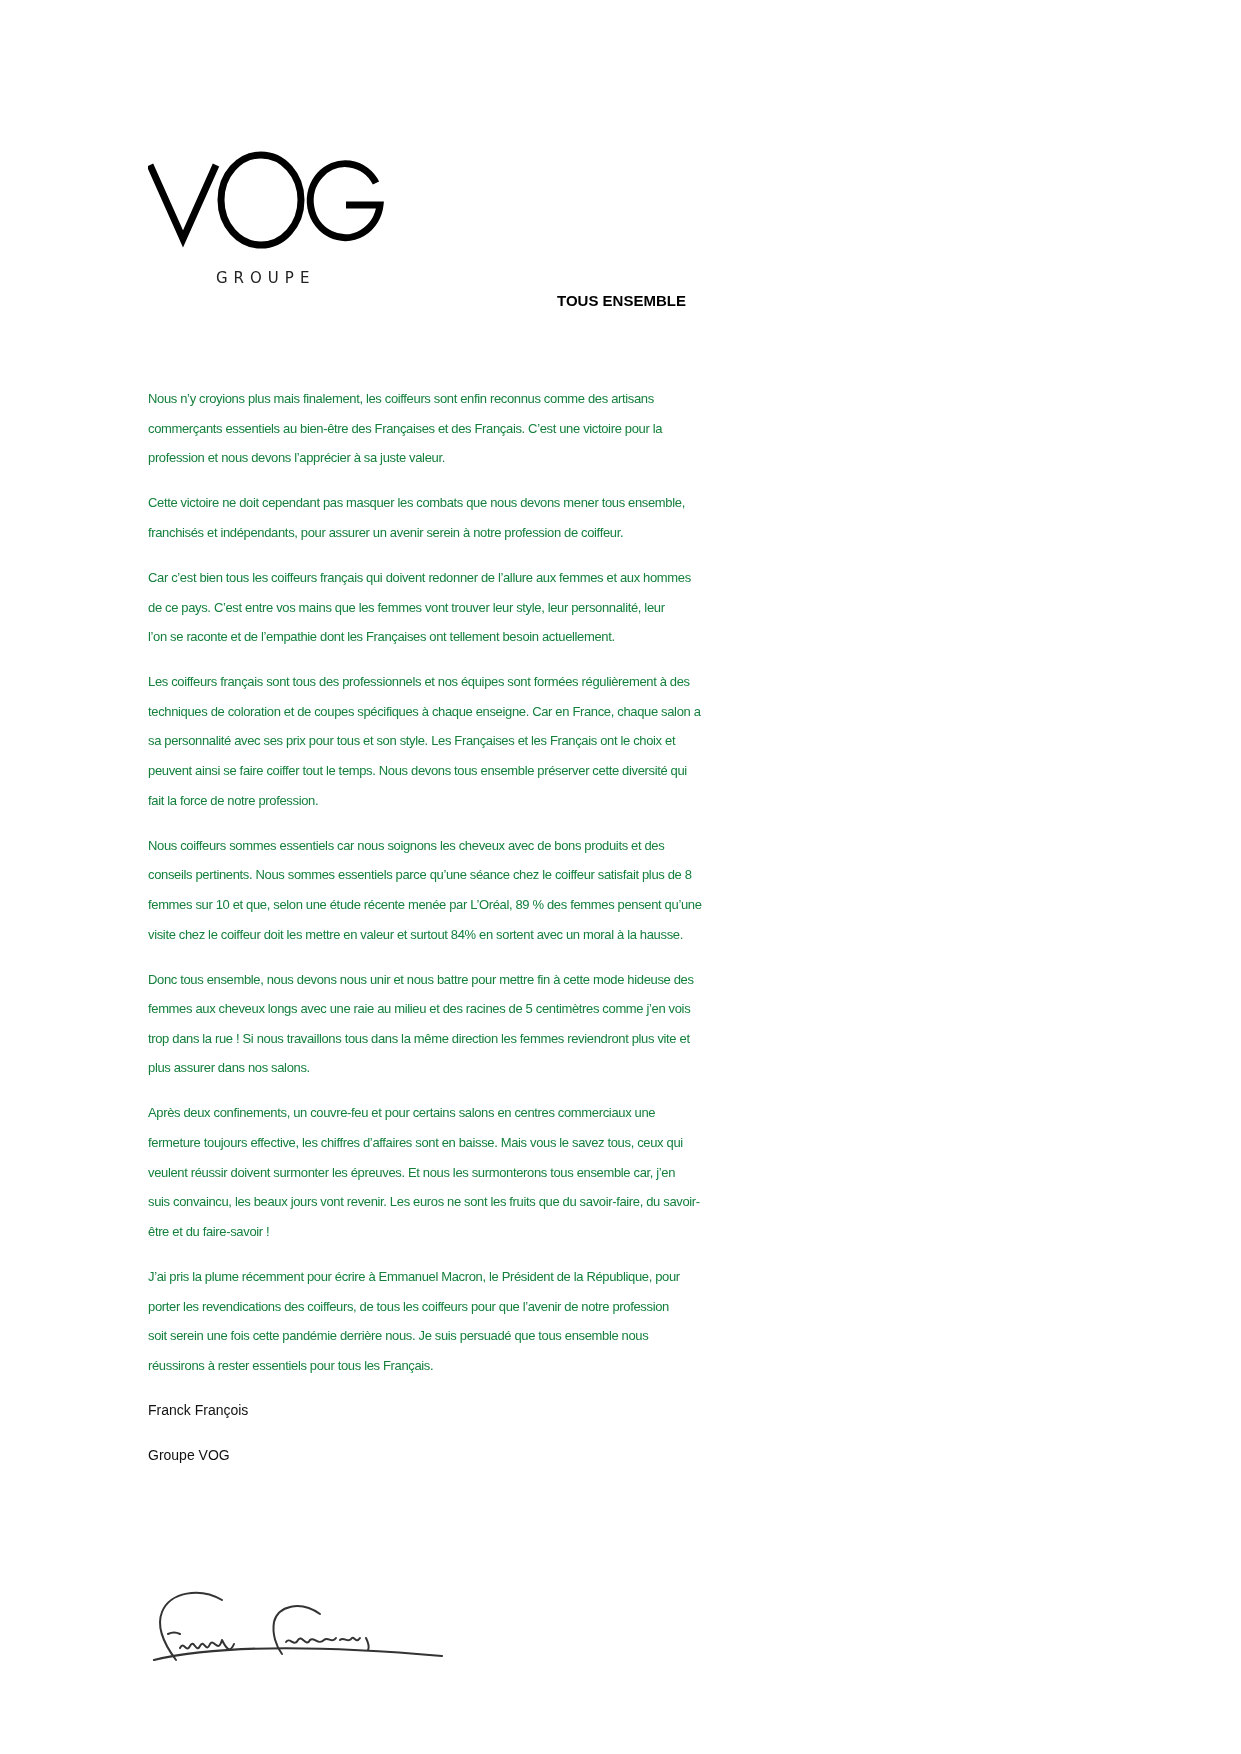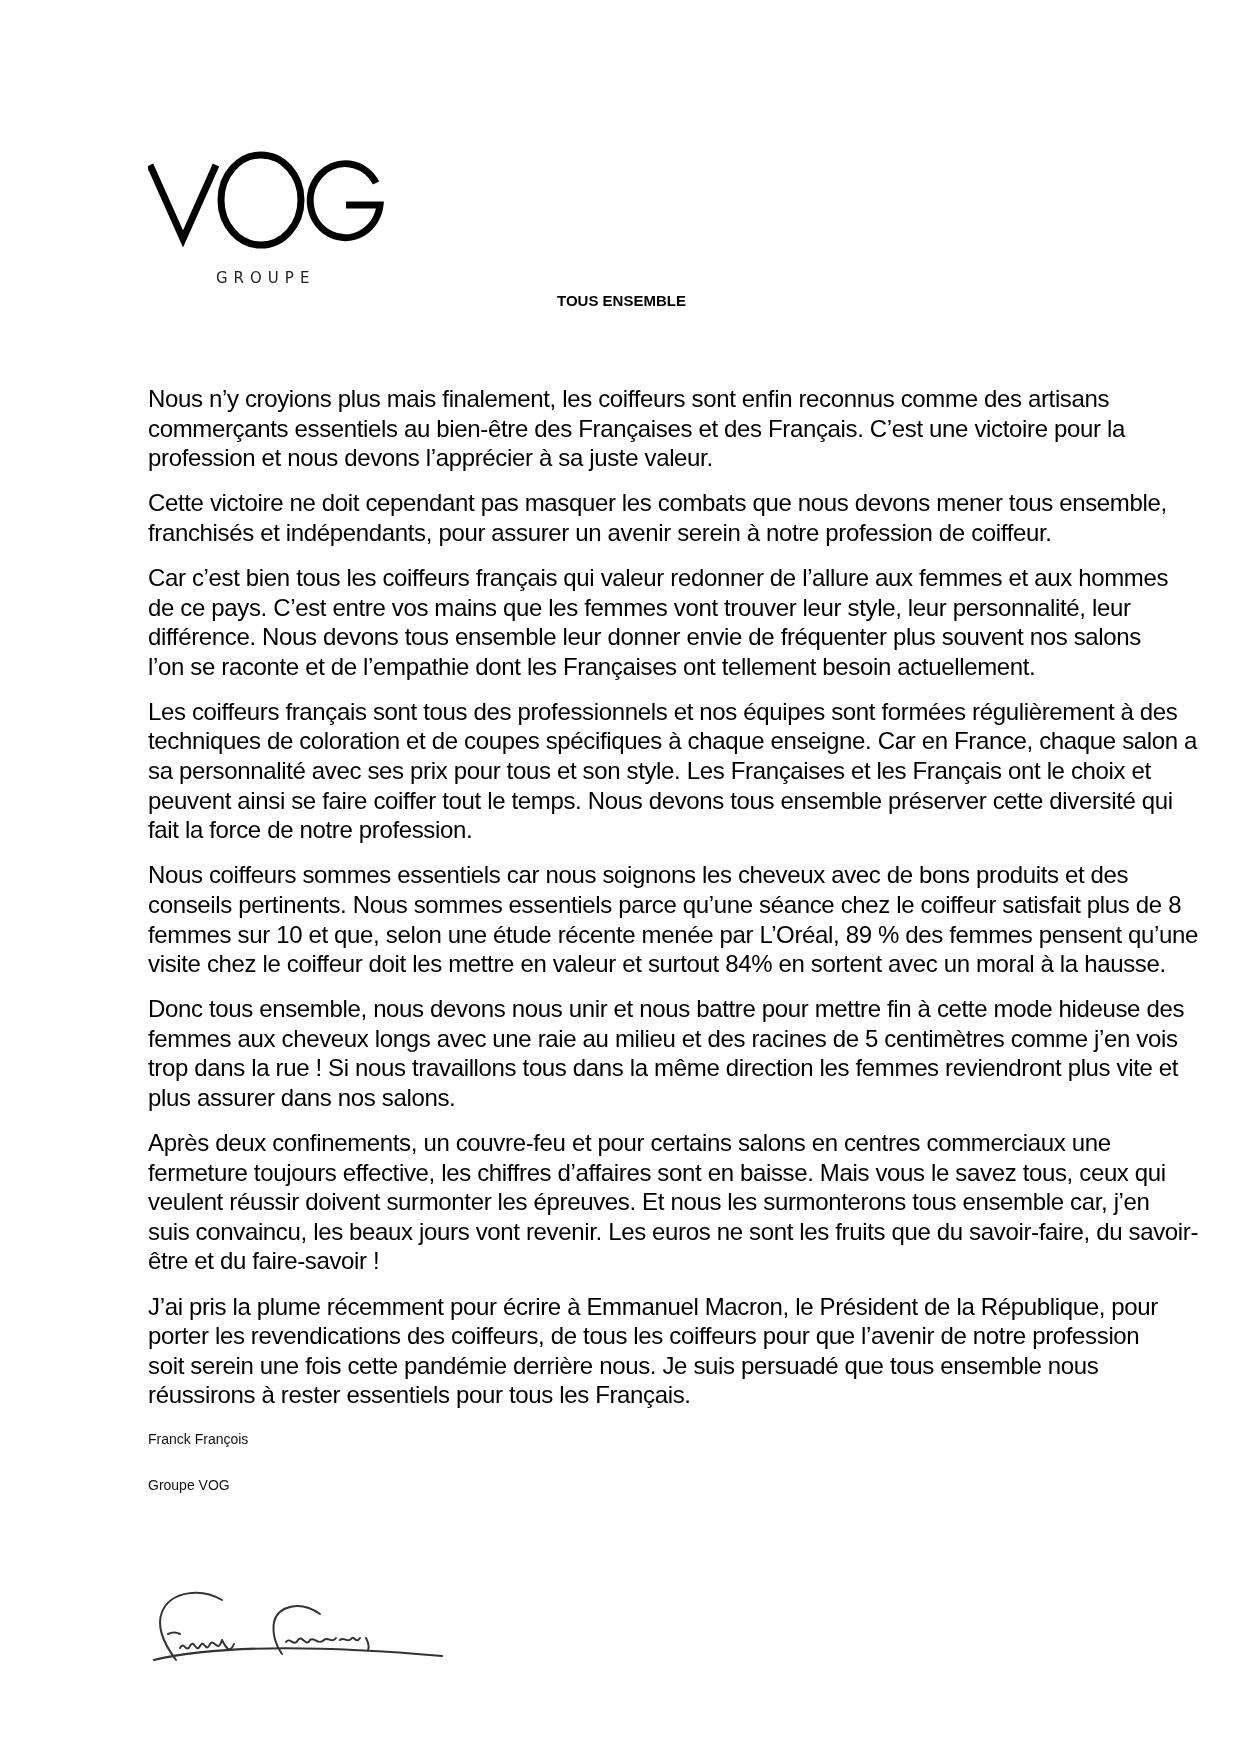--- a/index.html
+++ b/index.html
@@ -22,22 +22,22 @@
     .title {
       position: absolute; left: 0; width: 1241px; top: 292px;
       text-align: center; font-weight: bold; font-size: 15px; color: #000;
       padding-left: 0;
     }
     .title span { display: inline-block; margin-left: 0; position: relative; left: 1px; }
     .body-text {
       position: absolute; left: 148px; top: 384px; width: 950px;
     }
     .para {
-      font-size: 24px; line-height: 29.6px; margin: 0 0 15.5px 0;
-      color: #000000; letter-spacing: -0.35px; word-spacing: 0px;
+      font-size: 13px; line-height: 29.6px; margin: 0 0 15.5px 0;
+      color: #15803d; letter-spacing: -0.35px; word-spacing: 0px;
       white-space: normal;
     }
     .para .line { display: block; white-space: nowrap; }
     .signoff { font-size: 14px; line-height: 29.6px; margin: 0 0 15.5px 0; color: #111; }
     .signature {
       position: absolute; left: 150px; top: 1582px; width: 295px; height: 100px;
     }
   </style>
 </head>
 <body>
@@ -64,23 +64,22 @@
     <p class="para">
       <span class="line">Nous n’y croyions plus mais finalement, les coiffeurs sont enfin reconnus comme des artisans</span>
       <span class="line">commerçants essentiels au bien-être des Françaises et des Français. C’est une victoire pour la</span>
       <span class="line">profession et nous devons l’apprécier à sa juste valeur.</span>
     </p>
     <p class="para">
       <span class="line">Cette victoire ne doit cependant pas masquer les combats que nous devons mener tous ensemble,</span>
       <span class="line">franchisés et indépendants, pour assurer un avenir serein à notre profession de coiffeur.</span>
     </p>
     <p class="para">
-      <span class="line">Car c’est bien tous les coiffeurs français qui valeur redonner de l’allure aux femmes et aux hommes</span>
+      <span class="line">Car c’est bien tous les coiffeurs français qui doivent redonner de l’allure aux femmes et aux hommes</span>
       <span class="line">de ce pays. C’est entre vos mains que les femmes vont trouver leur style, leur personnalité, leur</span>
-      <span class="line">différence. Nous devons tous ensemble leur donner envie de fréquenter plus souvent nos salons</span>
       <span class="line">l’on se raconte et de l’empathie dont les Françaises ont tellement besoin actuellement.</span>
     </p>
     <p class="para">
       <span class="line">Les coiffeurs français sont tous des professionnels et nos équipes sont formées régulièrement à des</span>
       <span class="line">techniques de coloration et de coupes spécifiques à chaque enseigne.  Car en France, chaque salon a</span>
       <span class="line">sa personnalité avec ses prix pour tous et son style. Les Françaises et les Français ont le choix et</span>
       <span class="line">peuvent ainsi se faire coiffer tout le temps. Nous devons tous ensemble préserver cette diversité qui</span>
       <span class="line">fait la force de notre profession.</span>
     </p>
     <p class="para">

